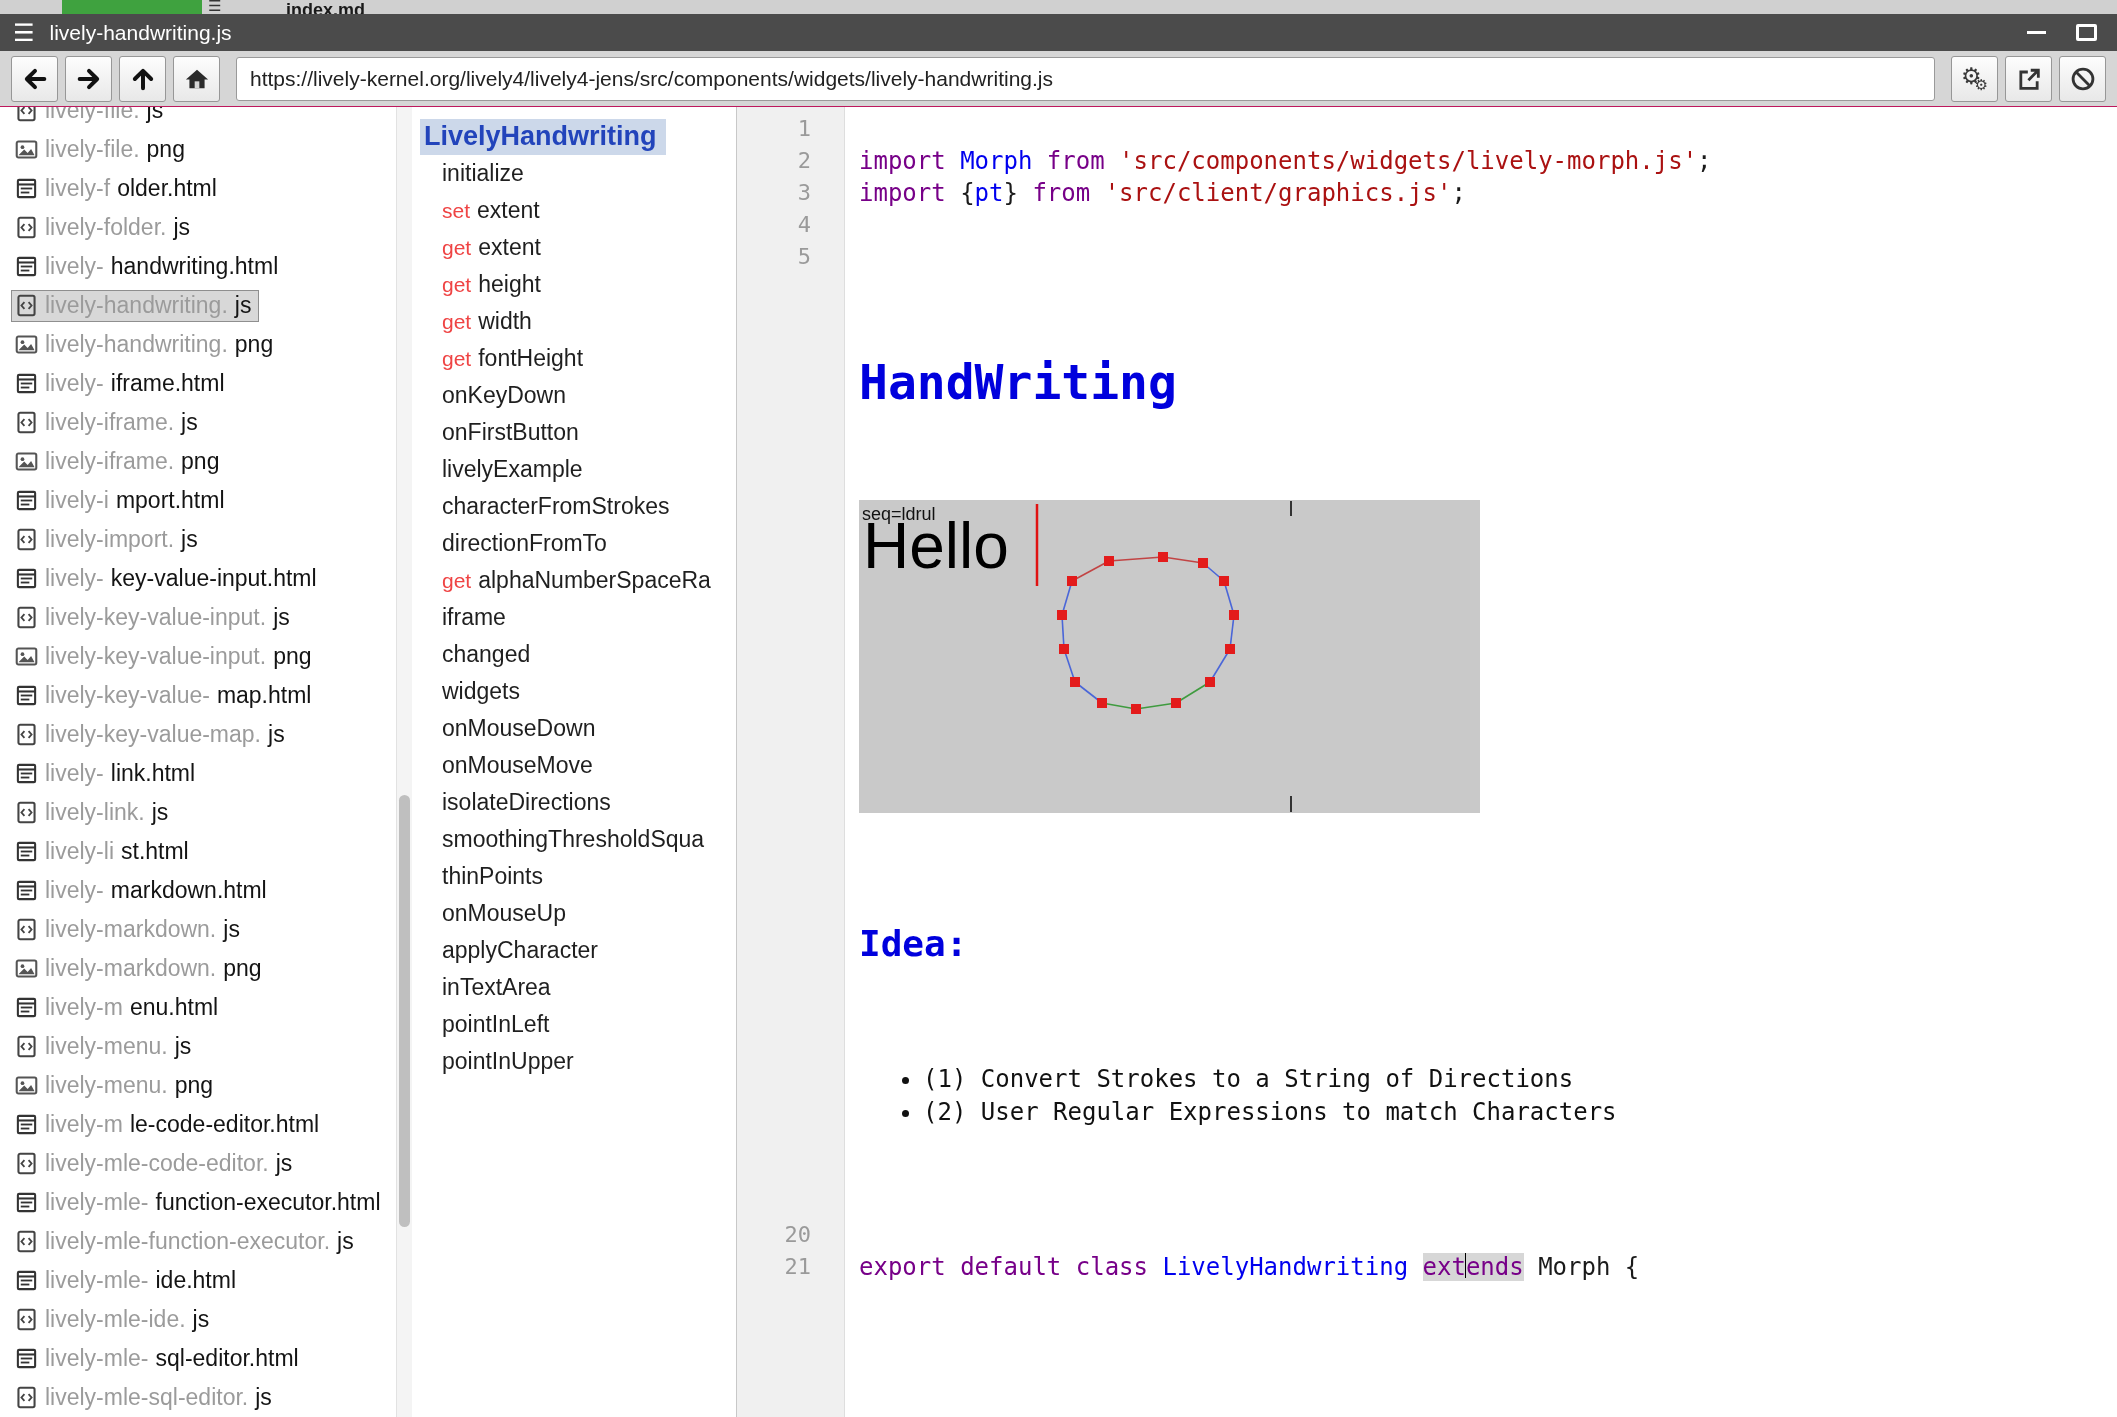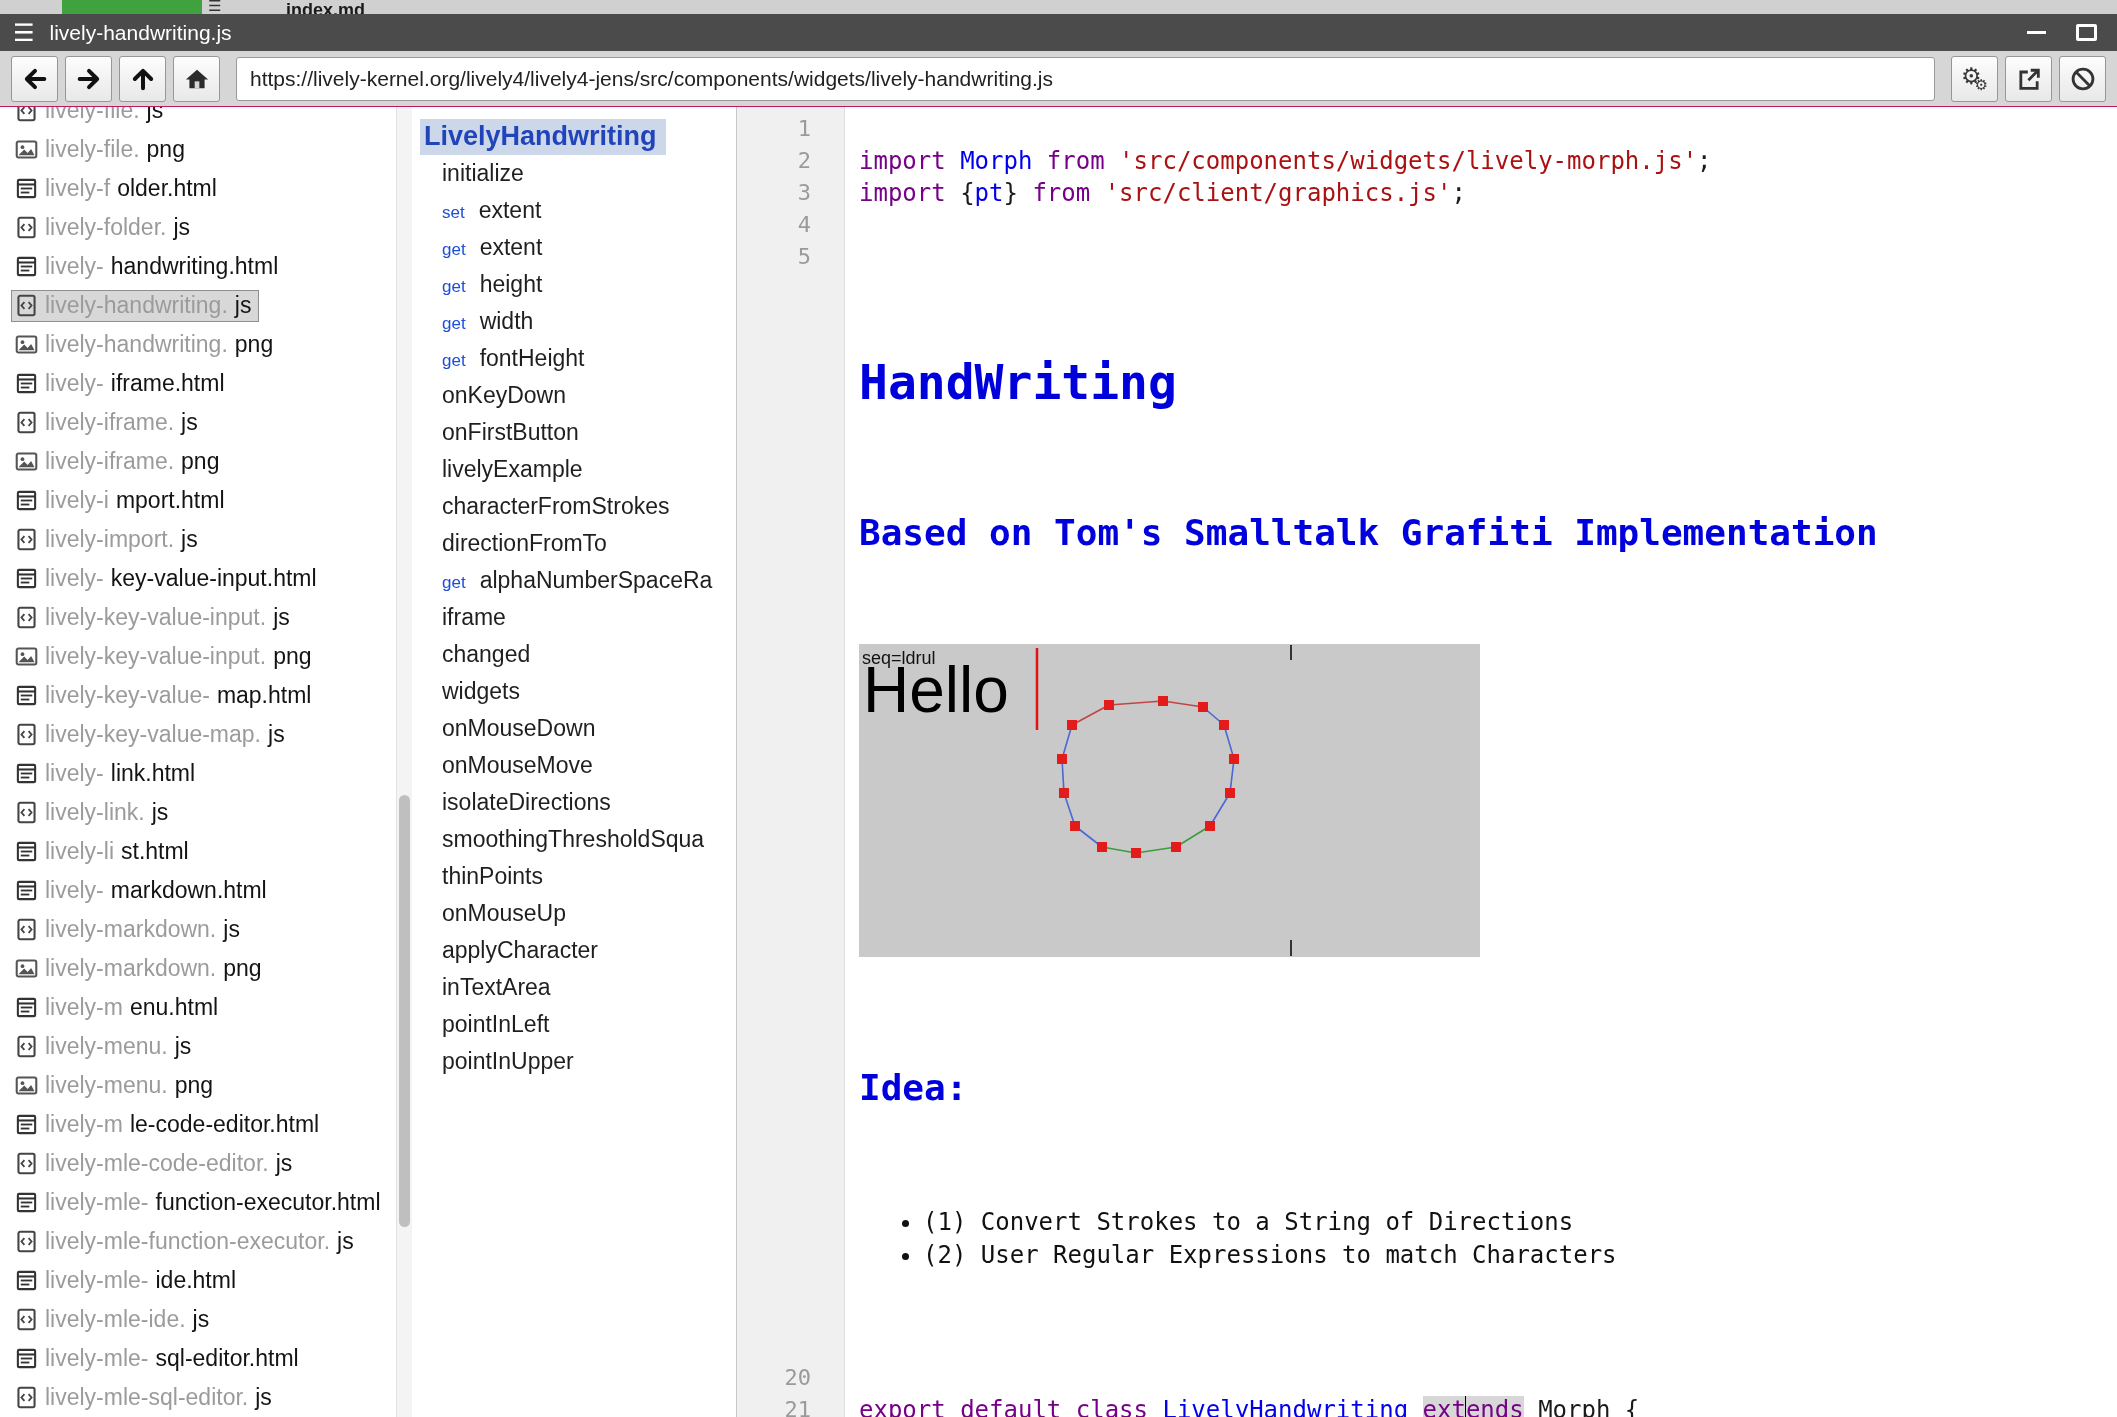--- a/index.html
+++ b/index.html
@@ -42,21 +42,21 @@
   .ficon svg{width:23px;height:23px;display:block;}
   .fdim{color:#9b9b9b;}
   .fem{color:#141414;}
   .fl-scrollbar{position:absolute;right:0;top:0;width:16px;height:100%;background:#f4f4f4;border-left:1px solid #e2e2e2;box-sizing:border-box;}
   .fl-thumb{position:absolute;left:2px;width:11px;top:688px;height:432px;background:#bfbfbf;border-radius:6px;}
 
   
   .outline{width:324px;flex-shrink:0;padding-top:12px;overflow:hidden;box-sizing:border-box;}
   .outline-header{margin-left:8px;display:inline-block;font-size:27px;font-weight:bold;color:#2244bb;background:#ccd8ea;padding:2px 9px 3px 4px;cursor:pointer;}
   .outline-item{height:37px;display:flex;align-items:baseline;padding-left:30px;font-size:23px;color:#1f1f1f;white-space:nowrap;cursor:pointer;line-height:37px;}
-  .outline-prefix{font-size:17px;color:#1d4ed8;margin-right:14px;}
+  .outline-prefix{font-size:21px;color:#ef4444;margin-right:7px;}
 
   
   .editor{flex:1;border-left:1px solid #c8c8c8;overflow:hidden;font-family:"DejaVu Sans Mono",monospace;font-size:24px;line-height:32px;position:relative;background:#fff;padding-top:6px;box-sizing:border-box;}
   .gutter-bg{position:absolute;left:0;top:0;bottom:0;width:108px;background:#f0f0f0;border-right:1px solid #dedede;box-sizing:border-box;}
   .ed-row{display:flex;position:relative;min-height:32px;}
   .gutter-cell{width:108px;flex-shrink:0;text-align:right;padding-right:34px;box-sizing:border-box;color:#9a9a9a;font-size:22px;}
   .code-cell{flex:1;padding-left:14px;padding-right:20px;white-space:pre-wrap;word-break:break-word;color:#1a1a1a;}
   .tk-pln{color:#1a1a1a;}
   .tk-kw{color:#770088;}
   .tk-def{color:#0000ee;}
@@ -707,21 +707,20 @@
           <div class="ed-row">
             <div class="gutter-cell">5</div>
             <div class="code-cell"></div>
           </div>
         </div>
 
       <div class="ed-row md-row">
         <div class="gutter-cell"></div>
         <div class="code-cell md-block">
           <h1 class="md-h1">HandWriting</h1>
-          <h2 class="md-h2">Based on Tom's Smalltalk Grafiti Implementation</h2>
           <svg class="md-canvas" width="621" height="313" viewBox="0 0 621 313">
             <rect x="0" y="0" width="621" height="313" fill="#c9c9c9"></rect>
             <text x="4" y="68" font-size="64" fill="#000000" font-family="Liberation Sans, sans-serif">Hello</text>
             <line x1="178" y1="4" x2="178" y2="86" stroke="#e01212" stroke-width="2.5"></line>
             <text x="3" y="20" font-size="18" fill="#111111" font-family="Liberation Sans, sans-serif">seq=ldrul</text>
             <line x1="432" y1="1" x2="432" y2="16" stroke="#333333" stroke-width="2"></line>
             <line x1="432" y1="296" x2="432" y2="312" stroke="#333333" stroke-width="2"></line>
             <g id="strokeGroup">
                 <line x1="304" y1="57" x2="344" y2="63" stroke="#c24444" stroke-width="1.6"></line>
                 <line x1="344" y1="63" x2="365" y2="81" stroke="#4a66d8" stroke-width="1.6"></line>

